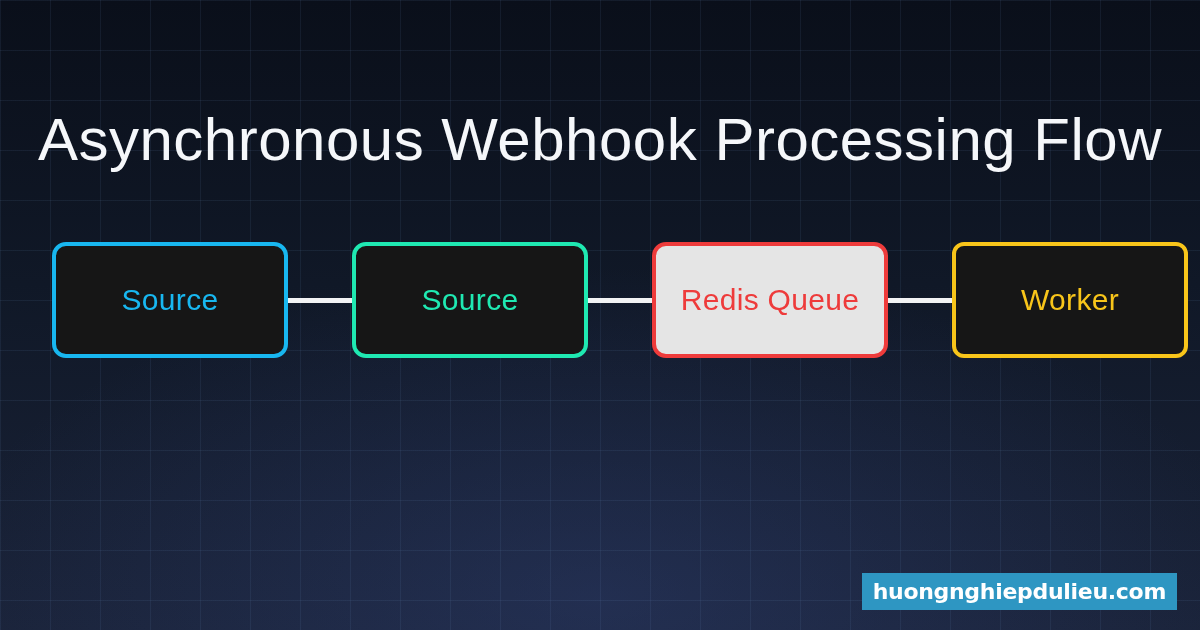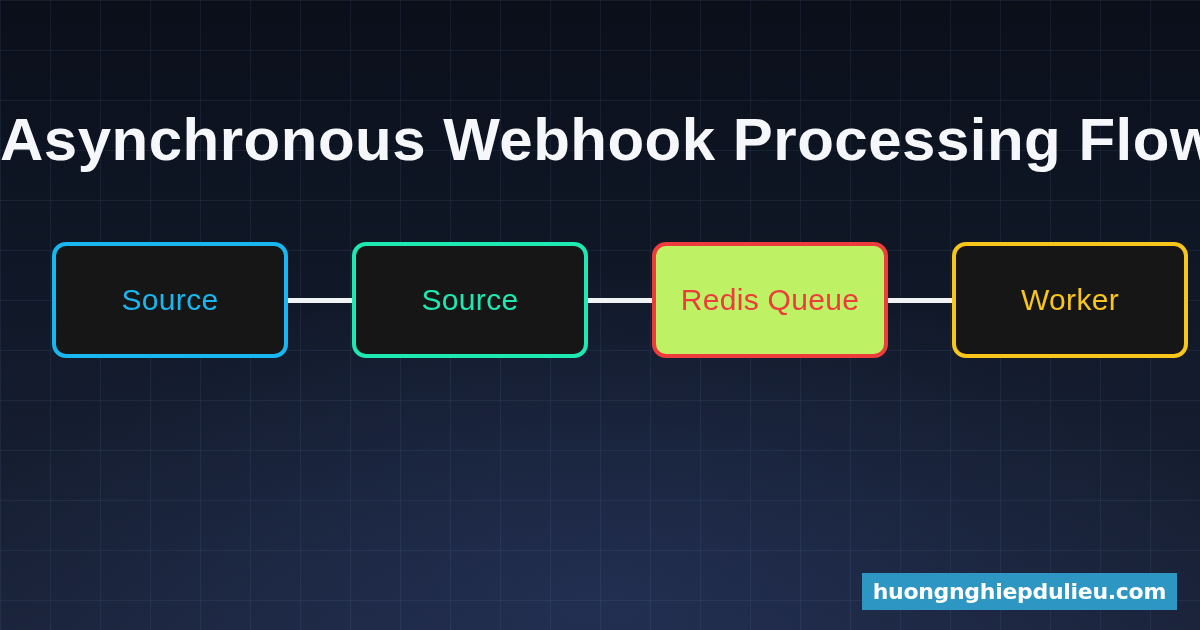--- a/index.html
+++ b/index.html
@@ -22,21 +22,21 @@
   }
 
   .title {
     position: absolute;
     top: 68px;
     left: 0;
     right: 0;
     text-align: center;
     font-size: 60px;
     line-height: 64px;
-    font-weight: 700;
+    font-weight: 400;
     color: #f5f7fa;
     letter-spacing: 0.5px;
     white-space: nowrap;
   }
 
   .connector {
     position: absolute;
     top: 298px;
     height: 5px;
     background: #f2f3f4;
@@ -97,20 +97,20 @@
 <div id="conn-0" class="connector" style="background: rgb(242, 243, 244);"></div>
 <div id="conn-1" class="connector" style="background: rgb(242, 243, 244);"></div>
 <div id="conn-2" class="connector" style="background: rgb(242, 243, 244);"></div>
 
 <div id="node-0" class="node" style="border-color: rgb(24, 183, 240); color: rgb(24, 183, 240); background: rgb(22, 22, 22);">
   <span class="node-label">Source</span>
 </div>
 <div id="node-1" class="node" style="border-color: rgb(31, 233, 178); color: rgb(31, 233, 178); background: rgb(22, 22, 22);">
   <span class="node-label">Source</span>
 </div>
-<div id="node-2" class="node" style="border-color: rgb(238, 59, 59); color: rgb(238, 59, 59); background: #bef264;">
+<div id="node-2" class="node" style="border-color: rgb(238, 59, 59); color: rgb(238, 59, 59); background: #e5e5e5;">
   <span class="node-label">Redis Queue</span>
 </div>
-<div id="node-3" class="node" style="border-color: rgb(248, 197, 26); color: rgb(248, 197, 26); background: rgb(22, 22, 22);">
+<div id="node-3" class="node" style="border-color: rgb(248, 197, 26); color: rgb(248, 197, 26); background: rgb(22, 22, 22); border-radius: 12px;">
   <span class="node-label">Worker</span>
 </div>
 
 <div class="watermark" style="background: rgb(46, 150, 194); color: rgb(255, 255, 255);">huongnghiepdulieu.com</div>
 
 </body></html>

